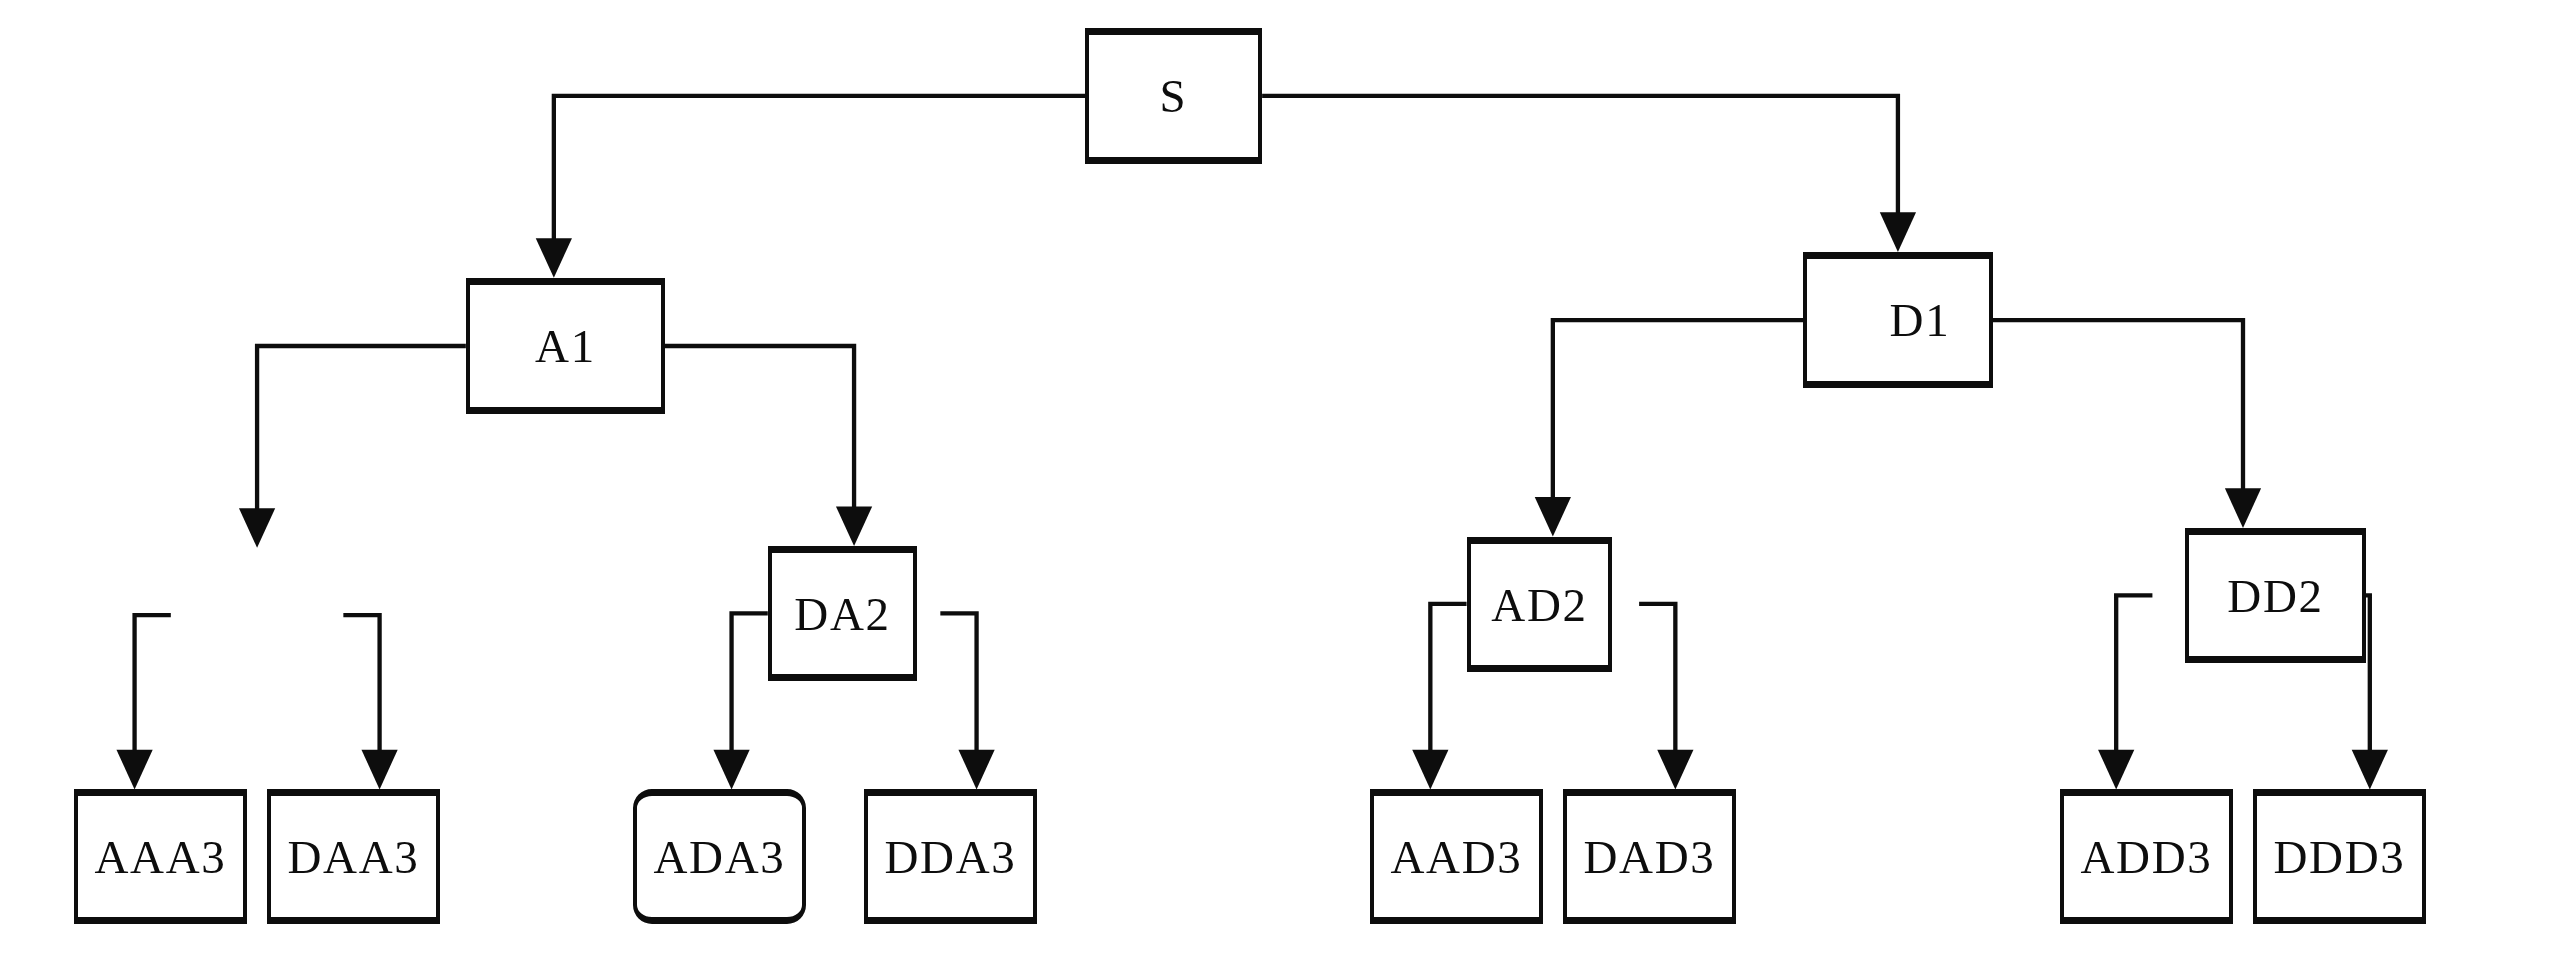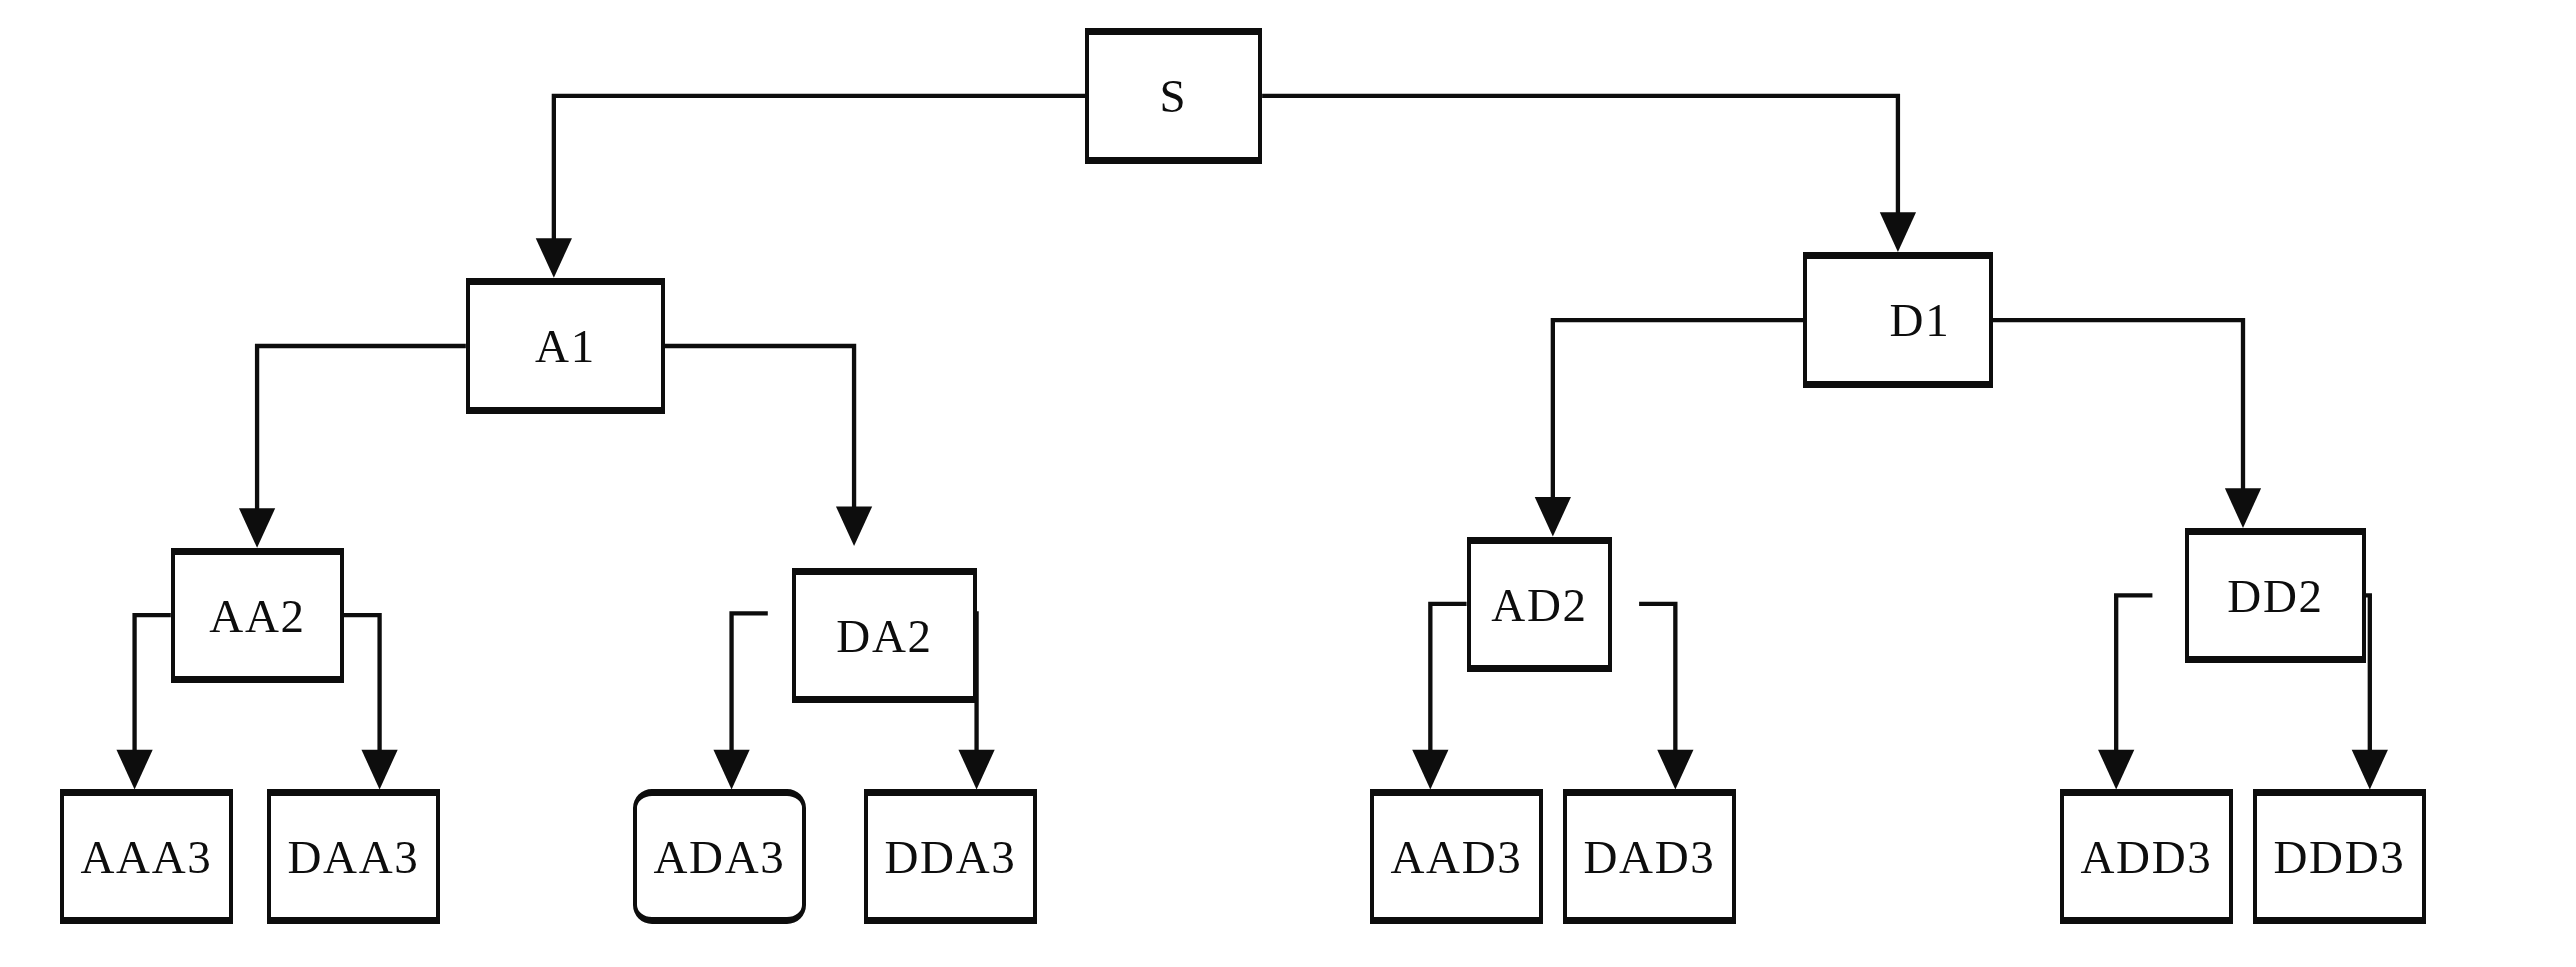--- a/index.html
+++ b/index.html
@@ -46,26 +46,26 @@
     letter-spacing: 1.7px;
     white-space: nowrap;
   }
   
   #n-s    { left: 1085px; top: 28px;  width: 177px; height: 136px; }
   
   #n-a1   { left: 466px;  top: 278px; width: 199px; height: 136px; }
   #n-d1   { left: 1803px; top: 252px; width: 190px; height: 136px; padding-left: 44px; }
   
   #n-aa2  { left: 171px;  top: 548px; width: 173px; height: 135px; }
-  #n-da2  { left: 768px;  top: 568px; width: 185px; height: 135px; margin-left: 24px; }
+  #n-da2  { left: 768px;  top: 546px; width: 149px; height: 135px; }
   #n-ad2  { left: 1467px; top: 537px; width: 145px; height: 135px; }
   #n-dd2  { left: 2152px; top: 528px; width: 181px; height: 135px; margin-left: 33px; }
   
   .leaf   { top: 789px; width: 173px; height: 135px; }
-  #n-aaa3 { left: 60px; }
+  #n-aaa3 { left: 74px; }
   #n-daa3 { left: 267px; }
   #n-ada3 { left: 633px; border-radius: 19px; }
   #n-dda3 { left: 864px; }
   #n-aad3 { left: 1370px; }
   #n-dad3 { left: 1563px; }
   #n-add3 { left: 2060px; }
   #n-ddd3 { left: 2253px; }
 </style>
 </head>
 <body>
@@ -121,23 +121,20 @@
     <span>S</span>
   </div>
 
   <div class="node" id="n-a1">
     <span>A1</span>
   </div>
   <div class="node" id="n-d1">
     <span>D1</span>
   </div>
 
-  <div class="node" id="n-aa2">
-    <span>AA2</span>
-  </div>
   <div class="node" id="n-da2">
     <span>DA2</span>
   </div>
   <div class="node" id="n-ad2">
     <span>AD2</span>
   </div>
   <div class="node" id="n-dd2">
     <span>DD2</span>
   </div>
 

